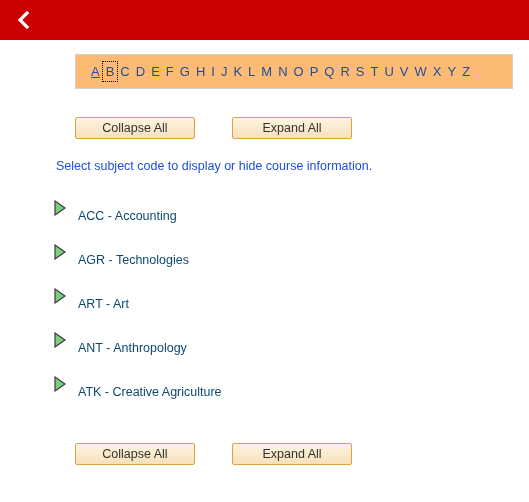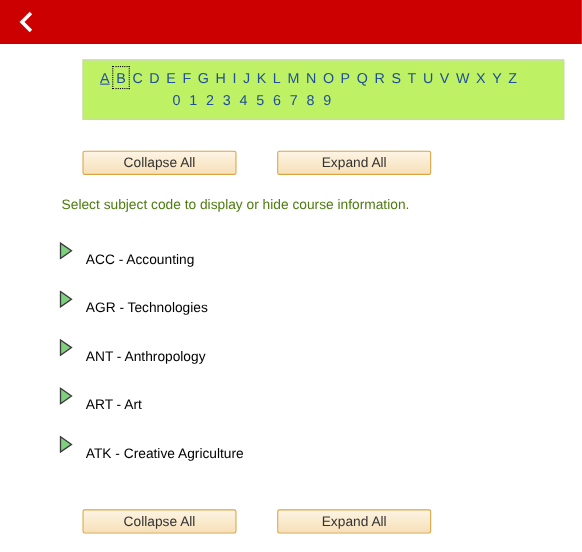--- a/index.html
+++ b/index.html
@@ -36,21 +36,21 @@
 
   
   .page {
     padding: 0;
   }
 
   
   .alpha-box {
     margin: 14px 16px 0 75px;
     border: 1px solid #d0d0d0;
-    background: #bef264;
+    background: #fdba74;
     box-sizing: border-box;
     padding: 6px 6px 7px 6px;
     width: 438px;
   }
   .alpha-row {
     text-align: center;
     line-height: 19px;
     white-space: nowrap;
   }
   .alpha-row.letters { text-align: left; padding-left: 6px; }
@@ -97,32 +97,32 @@
   .btn-row.bottom { margin-top: 28px; }
   .btn {
     background: linear-gradient(to bottom, #fdf4e4 0%, #faeacd 50%, #f7e0b9 100%);
     border: 1px solid #d9a441;
     border-radius: 2px;
     color: #333333;
     font-size: 12.5px;
     font-family: "Liberation Sans", sans-serif;
     height: 22px;
     line-height: 20px;
-    width: 140px;
+    width: 120px;
     text-align: center;
     cursor: pointer;
     box-sizing: border-box;
     padding: 0;
   }
   .btn.expand { margin-left: 37px; }
 
   
   .instruction {
     margin: 20px 16px 0 56px;
-    color: #4d7c0f;
+    color: #1d4ed8;
     font-size: 12.5px;
     font-family: "Liberation Sans", sans-serif;
   }
 
   
   .subject-list {
     margin-top: 22px;
     padding-left: 0;
   }
   .subject-item {
@@ -135,21 +135,21 @@
     top: 5px;
     width: 14px;
     height: 16px;
     cursor: pointer;
   }
   .arrow-icon svg { display: block; }
   .subject-link {
     position: absolute;
     left: 78px;
     top: 14px;
-    color: #000000;
+    color: #0c4a6e;
     font-size: 12.5px;
     font-family: "Liberation Sans", sans-serif;
     text-decoration: none;
     cursor: pointer;
   }
 </style>
 </head>
 <body>
 
 <div class="header">
@@ -161,23 +161,20 @@
     </span>
   </div>
 </div>
 
 <div class="page">
 
   <div class="alpha-box">
     <div class="alpha-row letters">
       <a class="alpha-link visited">A</a><a class="alpha-link focused">B</a><a class="alpha-link">C</a><a class="alpha-link">D</a><a class="alpha-link">E</a><a class="alpha-link">F</a><a class="alpha-link">G</a><a class="alpha-link">H</a><a class="alpha-link">I</a><a class="alpha-link">J</a><a class="alpha-link">K</a><a class="alpha-link">L</a><a class="alpha-link">M</a><a class="alpha-link">N</a><a class="alpha-link">O</a><a class="alpha-link">P</a><a class="alpha-link">Q</a><a class="alpha-link">R</a><a class="alpha-link">S</a><a class="alpha-link">T</a><a class="alpha-link">U</a><a class="alpha-link">V</a><a class="alpha-link">W</a><a class="alpha-link">X</a><a class="alpha-link">Y</a><a class="alpha-link">Z</a>
     </div>
-    <div class="digits-row">
-      <a class="digit-link">0</a><a class="digit-link">1</a><a class="digit-link">2</a><a class="digit-link">3</a><a class="digit-link">4</a><a class="digit-link">5</a><a class="digit-link">6</a><a class="digit-link">7</a><a class="digit-link">8</a><a class="digit-link">9</a>
-    </div>
   </div>
 
   <div class="btn-row top">
     <button class="btn">Collapse All</button>
     <button class="btn expand">Expand All</button>
   </div>
 
   <div class="instruction">Select subject code to display or hide course information.</div>
 
   <div class="subject-list">
@@ -199,30 +196,30 @@
       </span>
       <a class="subject-link">AGR - Technologies</a>
     </div>
 
     <div class="subject-item">
       <span class="arrow-icon">
         <svg width="14" height="16" viewBox="0 0 14 16">
           <path d="M2,1 L2,15 L12,8 Z" fill="#7ed07e" stroke="#3a3a3a" stroke-width="1.2" stroke-linejoin="miter"></path>
         </svg>
       </span>
+      <a class="subject-link">ART - Art</a>
+    </div>
+
+    <div class="subject-item">
+      <span class="arrow-icon">
+        <svg width="14" height="16" viewBox="0 0 14 16">
+          <path d="M2,1 L2,15 L12,8 Z" fill="#7ed07e" stroke="#3a3a3a" stroke-width="1.2" stroke-linejoin="miter"></path>
+        </svg>
+      </span>
       <a class="subject-link">ANT - Anthropology</a>
-    </div>
-
-    <div class="subject-item">
-      <span class="arrow-icon">
-        <svg width="14" height="16" viewBox="0 0 14 16">
-          <path d="M2,1 L2,15 L12,8 Z" fill="#7ed07e" stroke="#3a3a3a" stroke-width="1.2" stroke-linejoin="miter"></path>
-        </svg>
-      </span>
-      <a class="subject-link">ART - Art</a>
     </div>
 
     <div class="subject-item">
       <span class="arrow-icon">
         <svg width="14" height="16" viewBox="0 0 14 16">
           <path d="M2,1 L2,15 L12,8 Z" fill="#7ed07e" stroke="#3a3a3a" stroke-width="1.2" stroke-linejoin="miter"></path>
         </svg>
       </span>
       <a class="subject-link">ATK - Creative Agriculture</a>
     </div>

